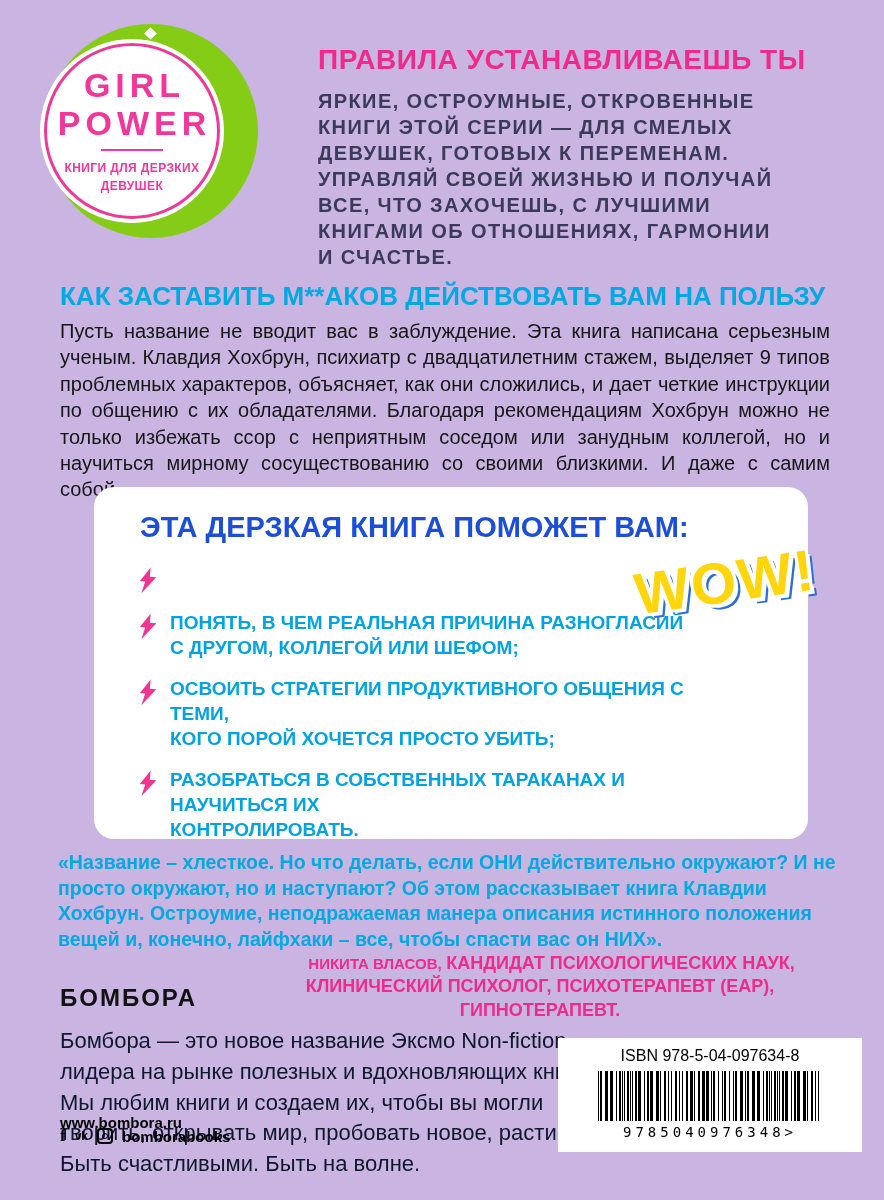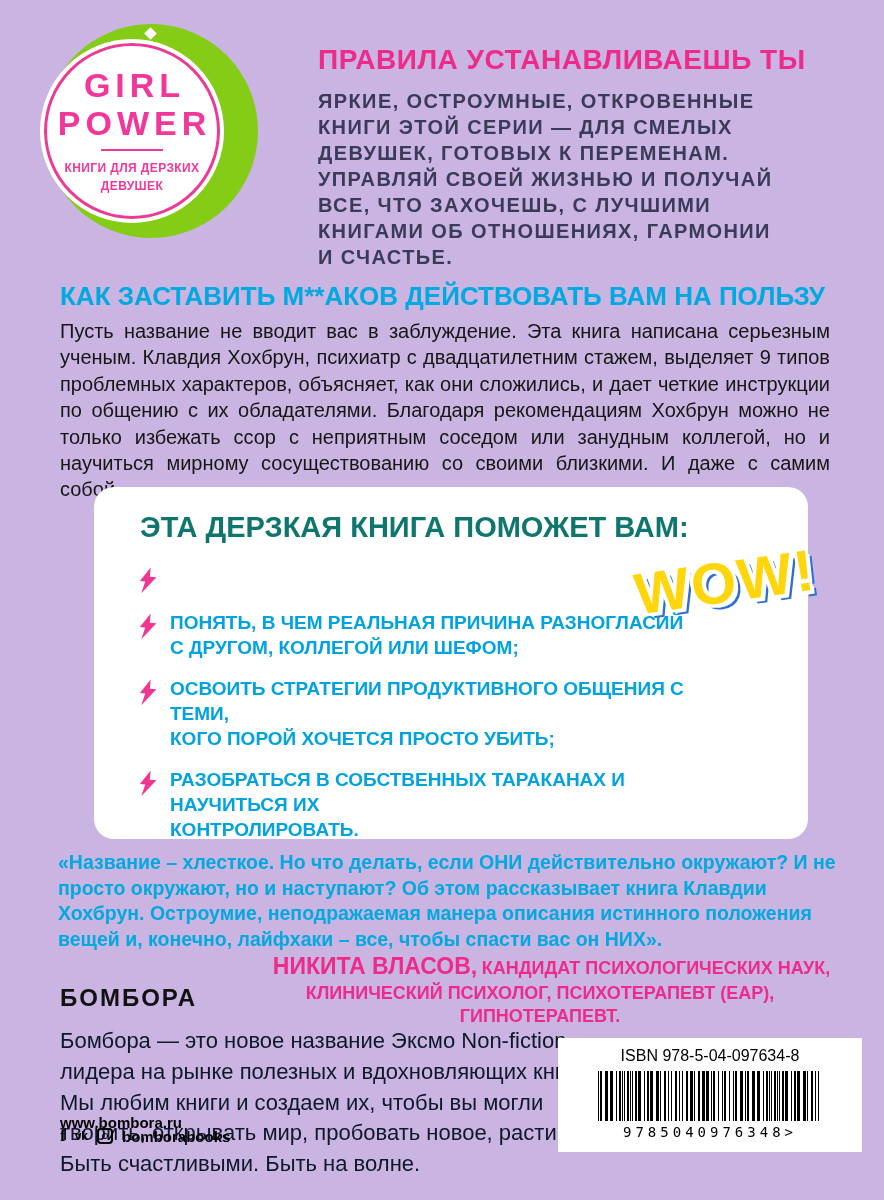--- a/index.html
+++ b/index.html
@@ -31,37 +31,37 @@
   
   .series-heading{left:318px;top:44px;color:#ee2a8b;font-size:28px;font-weight:800;letter-spacing:0.5px;}
   .series-body{left:318px;top:88px;width:545px;color:#3b3b59;font-size:20px;font-weight:700;letter-spacing:1.4px;line-height:1.3;}
 
   
   .book-heading{left:60px;top:281px;width:800px;color:#00a9e0;font-size:26px;font-weight:800;}
   .book-annotation{left:60px;top:318px;width:770px;color:#161616;font-size:20px;line-height:1.32;text-align:justify;}
 
   
   .benefits-box{left:94px;top:487px;width:714px;height:352px;background:#ffffff;border-radius:20px;}
-  .benefits-heading{position:absolute;left:46px;top:24px;color:#0f766e;font-size:29px;font-weight:800;}
+  .benefits-heading{position:absolute;left:46px;top:24px;color:#1d4ed8;font-size:29px;font-weight:800;}
   .benefits-list{position:absolute;left:46px;top:78px;width:580px;display:flex;flex-direction:column;gap:17px;}
   .benefit-item{display:flex;gap:14px;align-items:flex-start;}
   .bolt{flex:0 0 auto;margin-top:2px;transform:rotate(6deg);}
   .benefit-text{color:#00a3e0;font-weight:700;font-size:19px;line-height:1.3;}
 
   .wow{
     position:absolute;left:634px;top:548px;font-size:58px;font-weight:900;letter-spacing:2px;
     color:#ffd60b;-webkit-text-stroke:3px #2f6fd2;paint-order:stroke fill;
     text-shadow:4px 4px 0 #ffffff,-3px -3px 0 #ffffff,-3px 3px 0 #ffffff,3px -3px 0 #ffffff,6px 6px 0 #2f6fd2;
     transform:rotate(-8deg);
   }
 
   
   .review-quote{left:58px;top:850px;width:798px;color:#00a9e0;font-weight:700;font-size:19.5px;line-height:1.32;}
   .review-attr{left:230px;top:952px;width:620px;text-align:center;color:#ee2a8b;font-weight:800;line-height:1.3;}
-  .review-author{font-size:23px;margin-left:23px;}
+  .review-author{font-size:15px;margin-left:23px;}
   .review-cred{font-size:18px;}
 
   
   .publisher-name{left:60px;top:984px;font-size:24px;font-weight:800;letter-spacing:2px;color:#111;}
   .publisher-desc{left:60px;top:1026px;font-size:22px;line-height:1.4;color:#0f172a;}
   .social-row{left:60px;top:1126px;display:flex;align-items:center;gap:9px;}
   .icon-fb{font-family:"Liberation Serif",serif;font-weight:700;font-size:17px;color:#000;}
   .icon-vk{font-weight:800;font-size:12px;color:#000;}
   .icon-ig{width:12px;height:12px;border:2px solid #000;border-radius:4px;position:relative;display:inline-block;}
   .icon-ig::after{content:"";position:absolute;left:3px;top:3px;width:6px;height:6px;border:1.5px solid #000;border-radius:50%;box-sizing:border-box;}

